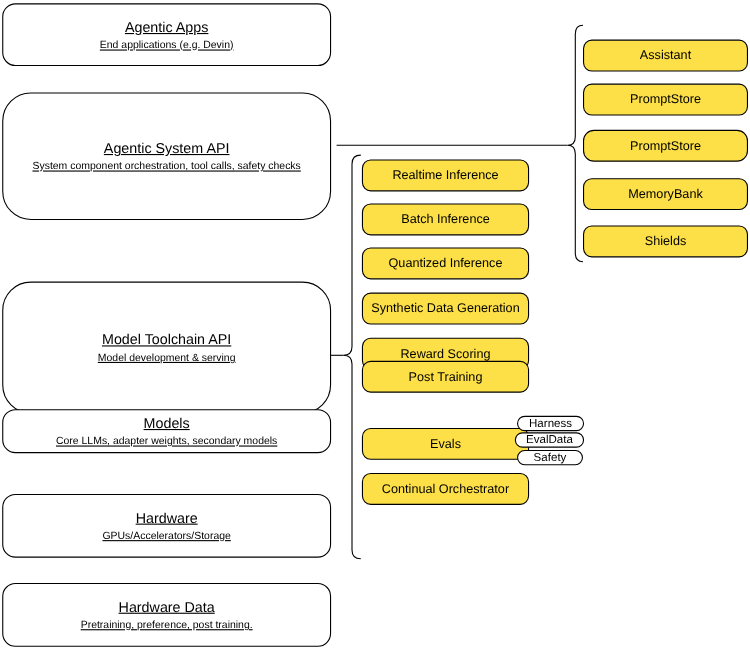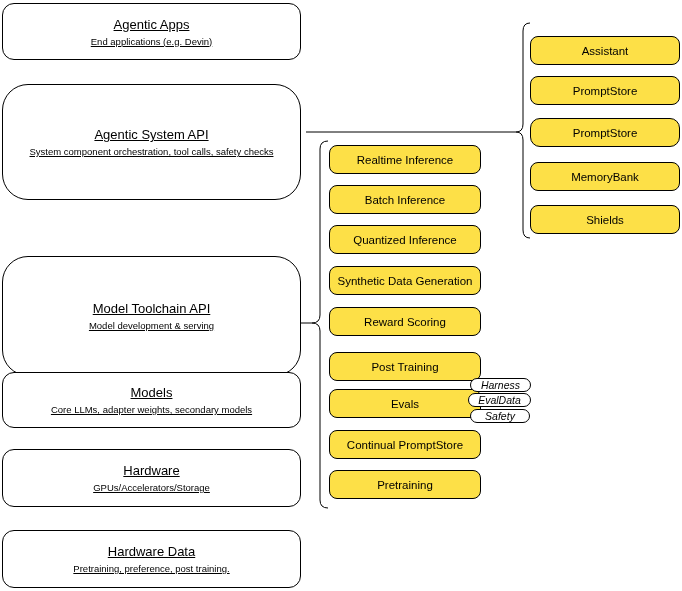--- a/index.html
+++ b/index.html
@@ -56,21 +56,20 @@
     position: absolute;
     border: 1px solid #000000;
     border-radius: 999px;
     background: #ffffff;
     display: flex;
     align-items: center;
     justify-content: center;
     font-size: 10.5px;
     height: 14px;
     z-index: 2;
-    font-style: italic;
   }
 </style>
 </head>
 <body>
 
 <div class="canvas">
 
   <svg class="wires" width="682" height="591" viewBox="0 0 682 591">
 
     <line class="wire" x1="306" y1="132" x2="516" y2="132"></line>
@@ -90,44 +89,43 @@
   <div class="stack-box" style="top:84px; height:116px; border-radius:26px;">
     <div class="box-title">Agentic System API</div>
     <div class="box-subtitle">System component orchestration, tool calls, safety checks</div>
   </div>
 
   <div class="stack-box" style="top:224px; height:120px; border-radius:26px;margin-top:32px;">
     <div class="box-title">Model Toolchain API</div>
     <div class="box-subtitle">Model development &amp; serving</div>
   </div>
 
-  <div class="stack-box" style="top:372px; height:56px; border-radius:12px;">
+  <div class="stack-box" style="top:372px; height:40px; border-radius:12px;">
     <div class="box-title">Models</div>
     <div class="box-subtitle">Core LLMs, adapter weights, secondary models</div>
   </div>
 
   <div class="stack-box" style="top:449px; height:58px; border-radius:12px;">
     <div class="box-title">Hardware</div>
     <div class="box-subtitle">GPUs/Accelerators/Storage</div>
   </div>
 
   <div class="stack-box" style="top:530px; height:58px; border-radius:12px;">
     <div class="box-title">Hardware Data</div>
     <div class="box-subtitle">Pretraining, preference, post training.</div>
   </div>
 
   <div class="chip mid" style="top:145px;">Realtime Inference</div>
   <div class="chip mid" style="top:185px;">Batch Inference</div>
   <div class="chip mid" style="top:225px;">Quantized Inference</div>
   <div class="chip mid" style="top:266px;">Synthetic Data Generation</div>
   <div class="chip mid" style="top:307px;">Reward Scoring</div>
-  <div class="chip mid" style="top:352px;">Post Training</div>
+  <div class="chip mid" style="top:328px;">Post Training</div>
   <div class="chip mid" style="top:389px;">Evals</div>
-  <div class="chip mid" style="top:430px;">Continual PromptStore</div>
-  <div class="chip mid" style="top:470px;">Pretraining</div>
+  <div class="chip mid" style="top:430px;">Continual Orchestrator</div>
 
   <div class="pill" style="left:470px; top:378px; width:61px;">Harness</div>
   <div class="pill" style="left:468px; top:393px; width:63px;">EvalData</div>
   <div class="pill" style="left:470px; top:409px; width:60px;">Safety</div>
 
   <div class="chip right" style="top:36px;">Assistant</div>
   <div class="chip right" style="top:76px;">PromptStore</div>
   <div class="chip right" style="top:118px;border-radius:10px;">PromptStore</div>
   <div class="chip right" style="top:162px;">MemoryBank</div>
   <div class="chip right" style="top:205px;">Shields</div>

